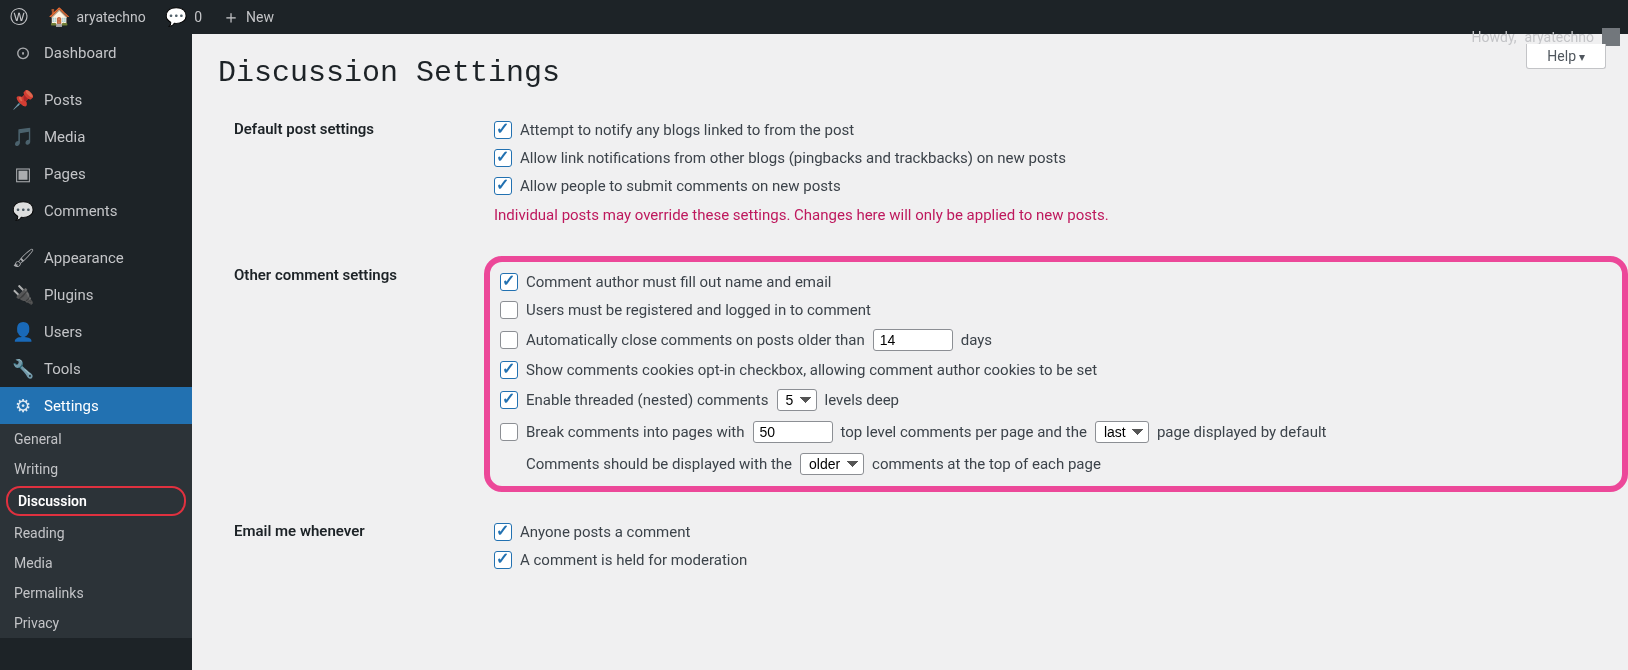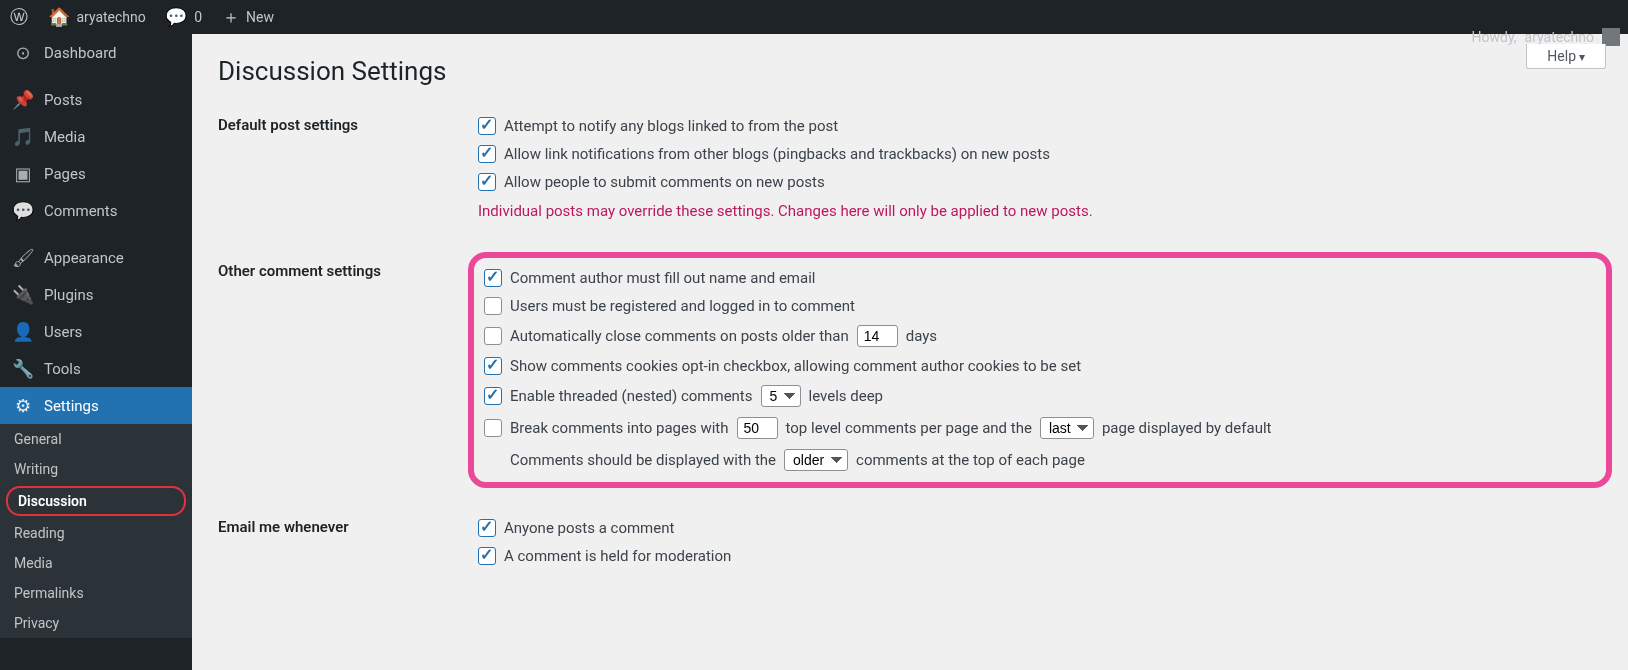--- a/index.html
+++ b/index.html
@@ -25,33 +25,33 @@
 .side-sub { background: #2c3338; }
 .side-sub .sub-item { display:block; padding: 7px 14px; font-size: 14px; color: #c3c4c7; cursor: pointer; }
 .side-sub .sub-item.current { color: #fff; font-weight: 600; }
 .side-sub .sub-item.highlight { border: 2px solid #e0313f; border-radius: 14px; margin: 2px 6px; padding: 5px 10px; }
 
 
 .content { flex: 1; padding: 10px 26px 0 26px; position: relative; overflow: hidden; }
 .help-tab { position: absolute; top: 10px; right: 22px; border: 1px solid #c3c4c7; border-top: none; background: #fff; padding: 4px 20px; font-size: 14px; color: #50575e; cursor: pointer; border-radius: 0 0 3px 3px; }
 .help-tab::after { content: " ▾"; font-size: 12px; }
 
-h1.page-title { font-size: 26px; font-weight: 400; color: #1d2327; margin: 12px 0 22px 0; }
-
-table.form-table { width: 100%; border-collapse: collapse; font-size: 15px; color: #3c434a; }
+h1.page-title { font-size: 30px; font-weight: 400; color: #1d2327; margin: 12px 0 22px 0; font-family: Liberation Mono, monospace; }
+
+table.form-table { width: 100%; border-collapse: collapse; font-size: 15px; color: #3c434a; margin-left: 16px; }
 table.form-table th { text-align: left; vertical-align: top; width: 260px; padding: 8px 0; font-weight: 600; color: #1d2327; font-size: 15px; }
 table.form-table td { padding: 4px 0 28px 0; }
 .opt-line { display: flex; align-items: center; gap: 8px; padding: 5px 0; flex-wrap: wrap; font-size: 15px; color: #3c434a; }
 .opt-note { font-size: 15px; color: #be185d; padding: 6px 0; }
 
 input[type=checkbox] { width: 18px; height: 18px; border: 1px solid #8c8f94; border-radius: 3px; appearance: none; background: #fff; position: relative; cursor: pointer; }
 input[type=checkbox]:checked { border-color: #2271b1; }
 input[type=checkbox]:checked::after { content: "✓"; color: #2271b1; position: absolute; left: 1px; top: -3px; font-size: 16px; font-weight: 700; }
 
-input.num { width: 41px; padding: 2px 6px; border: 1px solid #8c8f94; border-radius: 3px; font-size: 14px; background: #fff; }
+input.num { width: 80px; padding: 2px 6px; border: 1px solid #8c8f94; border-radius: 3px; font-size: 14px; background: #fff; }
 select.sel { padding: 2px 22px 2px 8px; border: 1px solid #8c8f94; border-radius: 3px; font-size: 14px; background: #fff; appearance: none; background-image: linear-gradient(45deg, transparent 48%, #555 48%), linear-gradient(-45deg, transparent 48%, #555 48%); background-size: 6px 6px, 6px 6px; background-position: right 10px center, right 5px center; background-repeat: no-repeat; }
 
 .highlight-box { border: 6px solid #ec4899; border-radius: 18px; padding: 6px 10px; margin: -6px -10px; }
 </style>
 </head>
 <body>
 
 <div class="adminbar">
   <div class="adminbar-left">
     <span class="adminbar-item">

